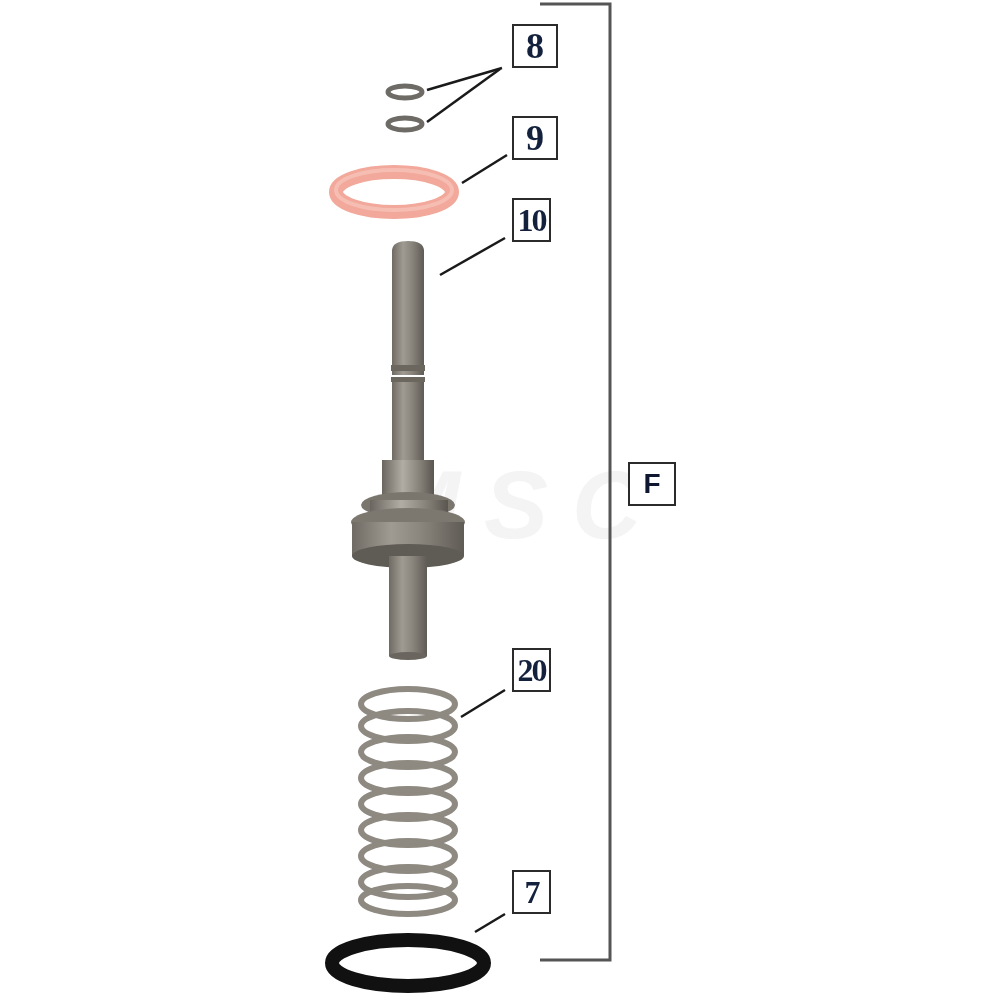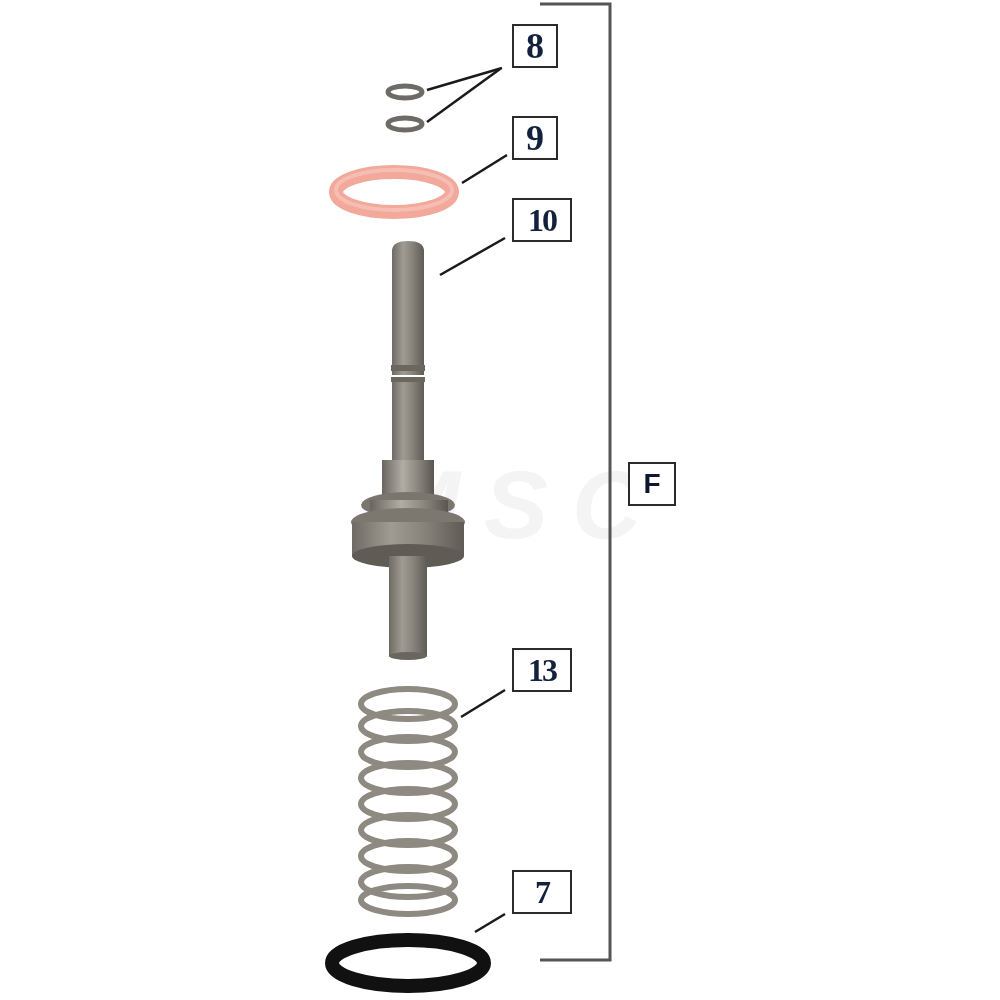--- a/index.html
+++ b/index.html
@@ -4,21 +4,21 @@
 <style>
   html, body { margin: 0; padding: 0; background: #ffffff; }
   body { width: 1000px; height: 1000px; position: relative; overflow: hidden;
          font-family: "Liberation Sans", sans-serif; }
   #stage { position: absolute; left: 0; top: 0; width: 1000px; height: 1000px; }
   .callout { position: absolute; background: #ffffff; border: 2px solid #2b2b2b;
              display: flex; align-items: center; justify-content: center;
              font-family: "Liberation Serif", serif; font-weight: bold;
              color: #14213d; box-sizing: border-box; }
   .callout.num { width: 46px; height: 44px; font-size: 36px; }
-  .callout.num2 { width: 60px; height: 44px; font-size: 32px; letter-spacing: -2px; }
+  .callout.num2 { width: 39px; height: 44px; font-size: 32px; letter-spacing: -2px; }
   .callout.group { width: 48px; height: 44px; font-family: "Liberation Sans", sans-serif;
                    font-size: 28px; color: #0f1630; }
   .watermark { position: absolute; left: 380px; top: 450px; font-size: 96px;
                font-style: italic; font-weight: bold; color: #f4f4f4;
                font-family: "Liberation Sans", sans-serif; letter-spacing: 24px; }
 </style>
 </head>
 <body>
 
 <div id="stage">
@@ -89,16 +89,16 @@
 
     <g>
       <ellipse cx="408" cy="963" rx="76" ry="23" fill="none" stroke="#111111" stroke-width="14"></ellipse>
       <line x1="475" y1="932" x2="505" y2="914" stroke="#1a1a1a" stroke-width="2.5"></line>
     </g>
   </svg>
 
   <div class="callout num" style="left:512px;top:24px;">8</div>
   <div class="callout num" style="left:512px;top:116px;">9</div>
   <div class="callout num2" style="left:512px;top:198px;">10</div>
-  <div class="callout num2" style="left:512px;top:648px;">13</div>
+  <div class="callout num2" style="left:512px;top:648px;">20</div>
   <div class="callout num2" style="left:512px;top:870px;">7</div>
   <div class="callout group" style="left:628px;top:462px;">F</div>
 </div>
 
 </body></html>

